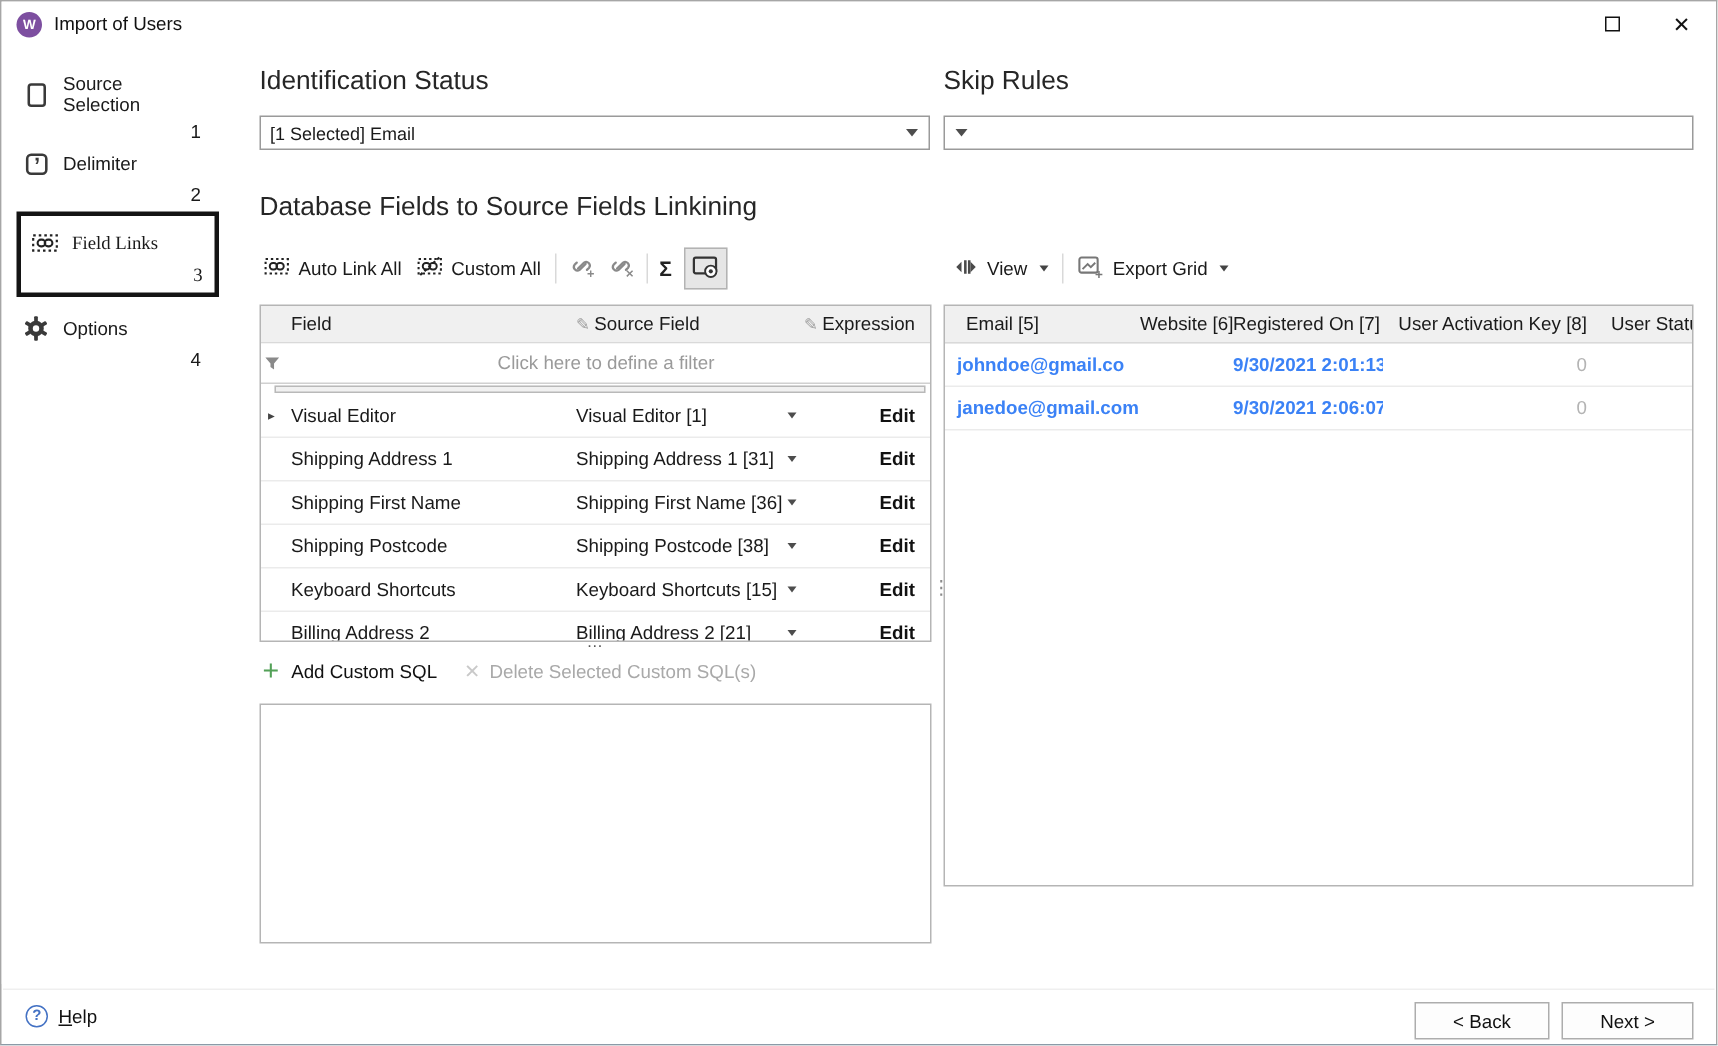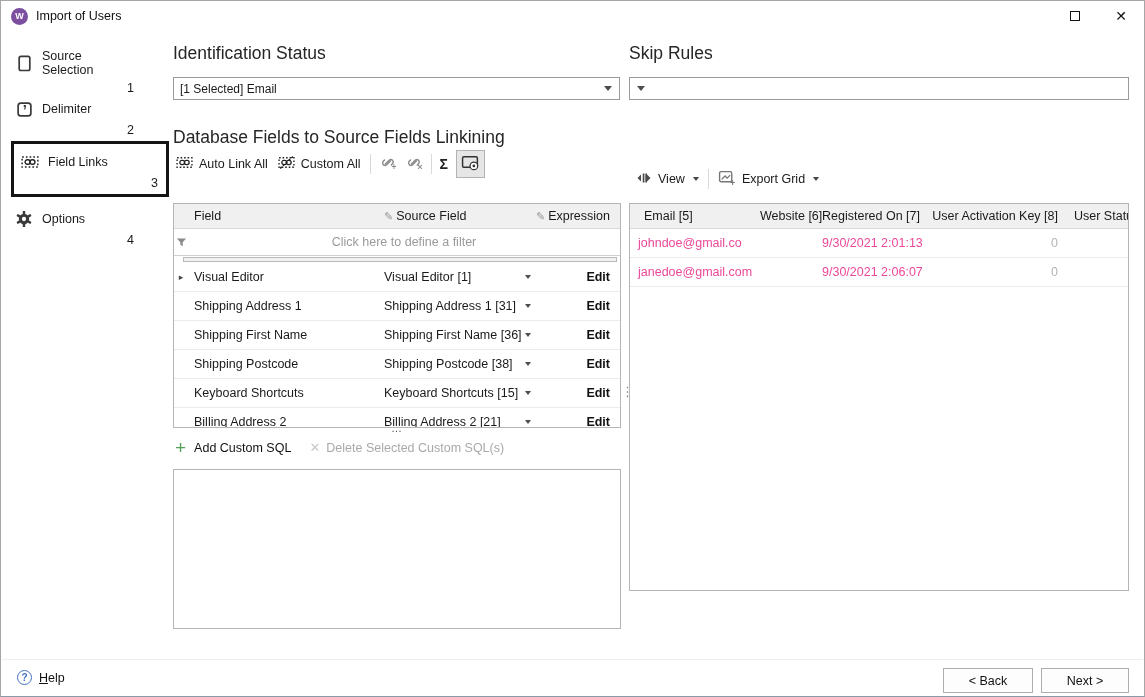--- a/index.html
+++ b/index.html
@@ -15,21 +15,21 @@
   .win-title { margin-left:8px; font-size:12.5px; color:#111; }
   .tb-spacer { flex:1; }
   .win-btn { width:46px; height:30px; display:flex; align-items:center; justify-content:center; cursor:default; }
   .max-glyph { width:10px; height:10px; border:1.2px solid #111; }
   .close-glyph { font-size:14px; color:#111; line-height:1; }
   
   .sidebar { position:absolute; left:0; top:30px; width:166px; bottom:40px; background:#fff; }
   .step { position:absolute; left:13px; width:122px; }
   .step-row { display:flex; align-items:center; gap:8px; font-size:12.5px; color:#1a1a1a; padding:2px 0; }
   .step-num { text-align:right; font-size:12.5px; color:#1a1a1a; padding:2px 2px 0 0; }
-  .step.selected { left:10px; width:158px; border:3px solid #141414; padding:6px 6px 4px 6px; }
+  .step.selected { left:10px; width:135px; border:3px solid #141414; padding:6px 6px 4px 6px;font-family:Liberation Serif, serif; }
   .step-icon { width:20px; height:20px; display:flex; align-items:center; justify-content:center; flex:0 0 20px; }
   
   .h1 { position:absolute; font-size:17.5px; font-weight:400; color:#262626; }
   
   .dropdown { position:absolute; height:23px; border:1px solid #9a9a9a; background:#fff; display:flex; align-items:center; font-size:12px; }
   .dd-text { flex:1; padding-left:6px; white-space:nowrap; overflow:hidden; }
   .dd-arrow-zone { width:22px; display:flex; align-items:center; justify-content:center; }
   .tri-down { width:0; height:0; border-left:4px solid transparent; border-right:4px solid transparent; border-top:5px solid #4d4d4d; }
   .focus-dotted { outline:1px dotted #000; outline-offset:-2px; }
   
@@ -56,21 +56,21 @@
   .filter-text { flex:1; text-align:center; color:#9a9a9a; font-size:12.5px; }
   .hscroll { height:5px; background:#f1f1f1; border:1px solid #b9b9b9; margin:1px 3px 1px 9px; }
   .row-ind { font-size:9px; color:#444; }
   .pencil { color:#9a9a9a; font-size:11px; margin-right:3px; }
   
   .rc-email { flex:0 0 130px; padding-left:14px; }
   .rc-web { flex:0 0 62px; text-align:right; padding-right:8px; }
   .rc-reg { flex:0 0 100px; text-align:right; padding-right:6px; }
   .rc-key { flex:0 0 146px; text-align:right; padding-right:10px; }
   .rc-status { flex:1 1 auto; padding-left:6px; }
-  .bold-cell { font-weight:normal; color:#ec4899; }
+  .bold-cell { font-weight:bold; color:#3b82f6; }
   .gray-val { color:#b4b4b4; }
   
   .sql-actions { position:absolute; display:flex; align-items:center; gap:18px; font-size:12.5px; }
   .add-plus { color:#53a158; font-size:19px; font-weight:400; line-height:14px; }
   .sql-add-label { color:#111; }
   .sql-del { color:#a9a9a9; display:flex; align-items:center; gap:6px; }
   .del-x { color:#c9c9c9; font-size:13px; }
   .sql-box { position:absolute; border:1px solid #b5b5b5; background:#fff; resize:none; outline:none; font-family:"Liberation Sans", sans-serif; }
   
   .grid-ellipsis { position:absolute; text-align:center; font-size:11px; color:#555; letter-spacing:1px; line-height:6px; }
@@ -170,21 +170,21 @@
         <span class="tri-down"></span>
       </span>
   </div>
 
   <div class="dropdown" style="left:628px; top:76px; width:500px;">
     <span class="dd-arrow-zone">
         <span class="tri-down"></span>
       </span>
   </div>
 
-  <div class="toolbar" style="left:170px; top:150px;">
+  <div class="toolbar" style="left:170px; top:165px;">
     <div class="tbtn">
       <span>
         <svg width="17" height="15" viewBox="0 0 16 14">
             <rect x="1" y="2.5" width="14" height="9" fill="none" stroke="#222" stroke-width="1.3" stroke-dasharray="1.5 1.8"></rect>
             <rect x="3.6" y="5" width="4.6" height="4" rx="2" fill="none" stroke="#222" stroke-width="1.2"></rect>
             <rect x="7.8" y="5" width="4.6" height="4" rx="2" fill="none" stroke="#222" stroke-width="1.2"></rect>
           </svg>
       </span>
       <span>Auto Link All</span>
     </div>

